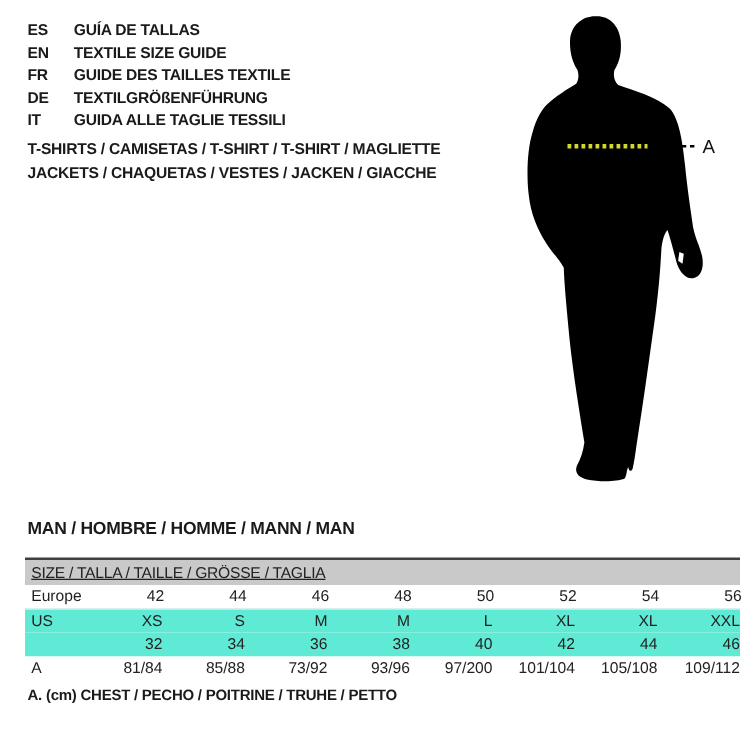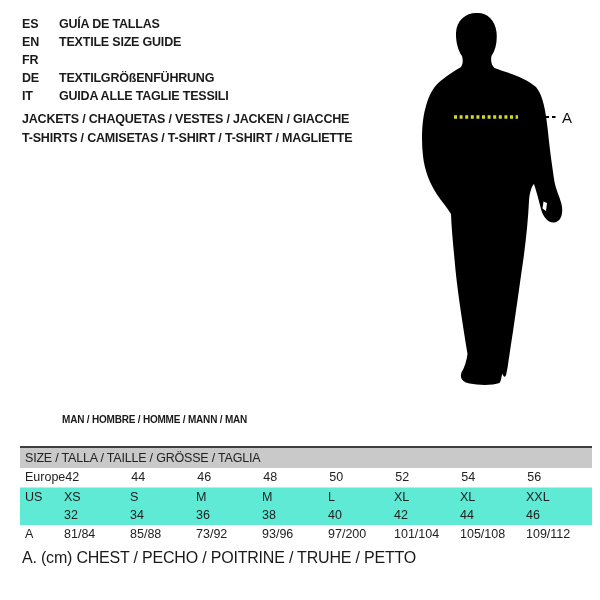--- a/index.html
+++ b/index.html
@@ -14,62 +14,63 @@
   .lang-block{position:absolute;left:22px;top:15px;}
   .lang-row{display:flex;height:18px;line-height:18px;font-size:12.5px;font-weight:700;}
   .lang-code{width:37px;flex:0 0 37px;}
   .lang-title{white-space:nowrap;}
   
   .cat-block{position:absolute;left:22px;top:110px;}
   .cat-line{height:19px;line-height:19px;font-size:12.5px;font-weight:700;white-space:nowrap;}
   
   .figure{position:absolute;left:390px;top:0;width:210px;height:400px;}
   
-  .section-title{position:absolute;left:22px;top:414px;font-size:10px;font-weight:700;white-space:nowrap;margin-left:40px;}
+  .section-title{position:absolute;left:22px;top:414px;font-size:14px;font-weight:700;white-space:nowrap;}
   
   .tbl{position:absolute;left:20px;top:446px;width:572px;border-top:2px solid #3f3f3f;font-size:12.5px;}
-  .tbl-header{height:20px;line-height:20px;background:#c9c9c9;padding-left:5px;color:#222;white-space:nowrap;}
+  .tbl-header{height:20px;line-height:20px;background:#c9c9c9;padding-left:5px;color:#222;white-space:nowrap;text-decoration:underline;}
   .tbl-row{display:flex;height:19px;line-height:19px;color:#222;}
   .tbl-row.shaded{background:#5eead4;}
   .tbl-row.sep{border-top:1px solid #dcdcdc;height:18px;line-height:18px;}
   .cell-label{flex:0 0 44px;padding-left:5px;box-sizing:border-box;}
-  .cell{flex:0 0 66px;text-align:left;}
+  .cell{flex:0 0 66px;text-align:right;}
   
-  .footnote{position:absolute;left:22px;top:549px;font-size:16px;font-weight:400;white-space:nowrap;}
+  .footnote{position:absolute;left:22px;top:549px;font-size:12px;font-weight:700;white-space:nowrap;}
 </style>
 </head>
 <body>
 
 <div class="page">
 
   <div class="lang-block caps">
     <div class="lang-row">
       <span class="lang-code">ES</span>
       <span class="lang-title">GUÍA DE TALLAS</span>
     </div>
     <div class="lang-row">
       <span class="lang-code">EN</span>
       <span class="lang-title">TEXTILE SIZE GUIDE</span>
     </div>
     <div class="lang-row">
       <span class="lang-code">FR</span>
+      <span class="lang-title">GUIDE DES TAILLES TEXTILE</span>
     </div>
     <div class="lang-row">
       <span class="lang-code">DE</span>
       <span class="lang-title">TEXTILGRÖßENFÜHRUNG</span>
     </div>
     <div class="lang-row">
       <span class="lang-code">IT</span>
       <span class="lang-title">GUIDA ALLE TAGLIE TESSILI</span>
     </div>
   </div>
 
   <div class="cat-block caps">
+    <div class="cat-line">T-SHIRTS / CAMISETAS / T-SHIRT / T-SHIRT / MAGLIETTE</div>
     <div class="cat-line">JACKETS / CHAQUETAS / VESTES / JACKEN / GIACCHE</div>
-    <div class="cat-line">T-SHIRTS / CAMISETAS / T-SHIRT / T-SHIRT / MAGLIETTE</div>
   </div>
 
   <div class="figure">
     <svg width="210" height="400" viewBox="0 0 210 400" xmlns="http://www.w3.org/2000/svg">
       <path fill="#000000" d="
         M86,13
         C96,12 105,19 106.5,32
         C107.5,42 105.5,50 101.5,56
         C100.5,61 101.5,65 104.5,68
         C118,73 135,77 146,87

